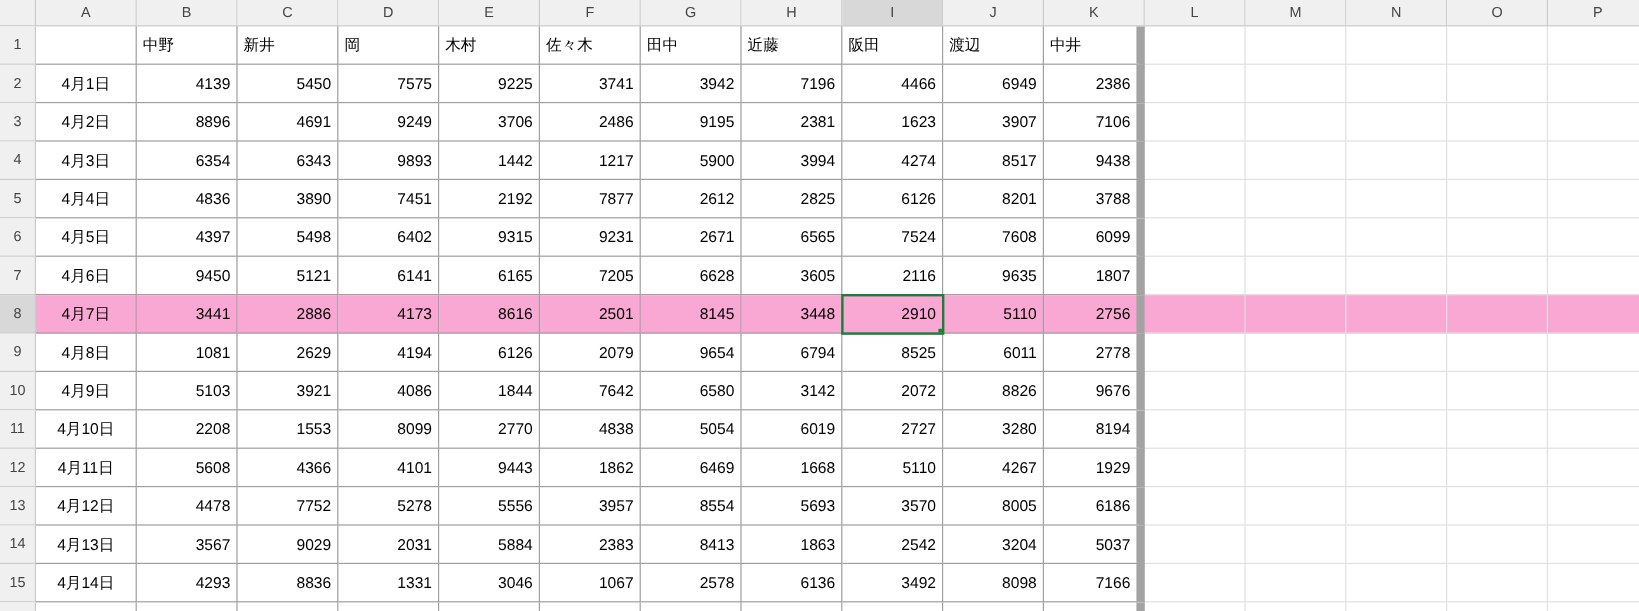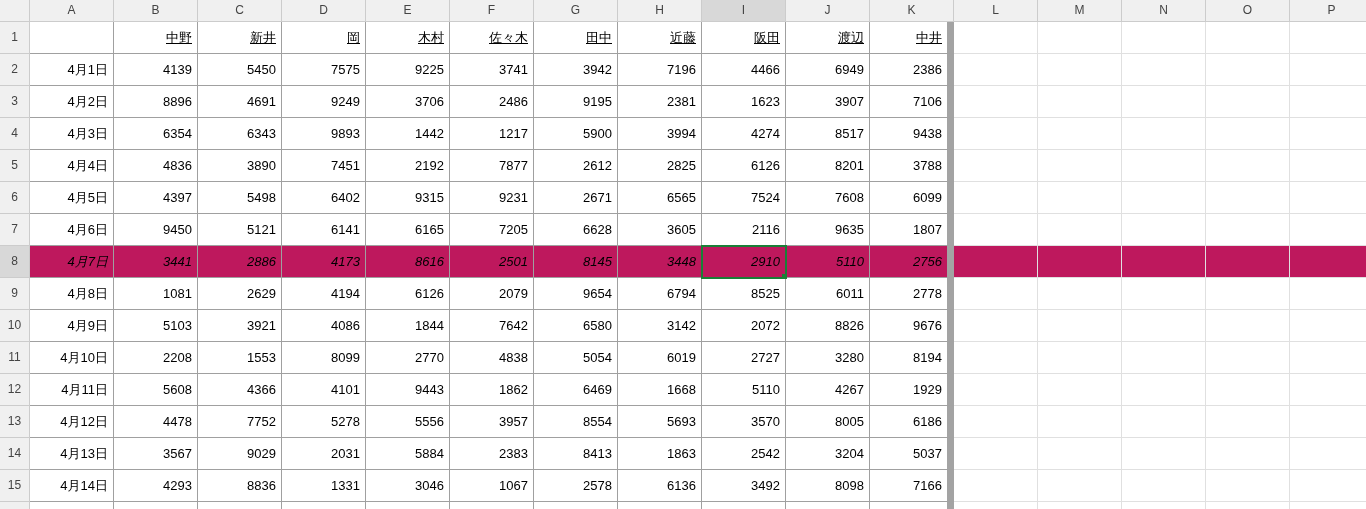--- a/index.html
+++ b/index.html
@@ -67,32 +67,30 @@
     border-right: 1px solid #a0a0a0;
     border-bottom: 1px solid #a0a0a0;
   }
   .cell.databottom {
     border-bottom: 2px solid #808080;
   }
   .cell.dataright {
     border-right: 7px solid #a3a3a3;
   }
   .cell.hdrname {
-    text-align: right;
-    text-decoration: underline;
+    text-align: left;
   }
   .cell.date {
-    text-align: right;
+    text-align: center;
   }
   .cell.num {
     text-align: right;
   }
   .cell.hl {
-    background: #be185d;
-    font-style: italic;
+    background: #f9a8d4;
   }
   .cell.selected {
     outline: 2px solid #1a7f37;
     outline-offset: -1px;
     z-index: 2;
   }
   .cell.selected::after {
     content: "";
     position: absolute;
     right: -3px;

